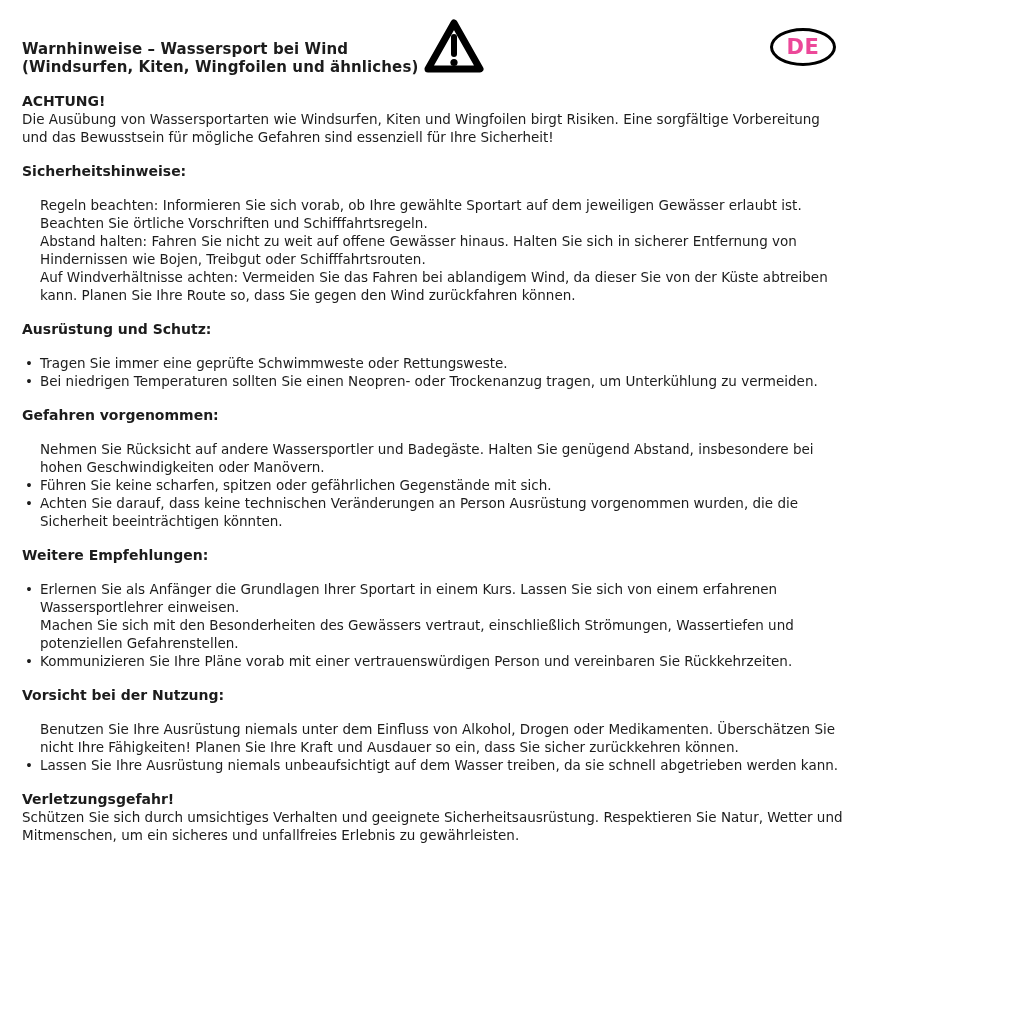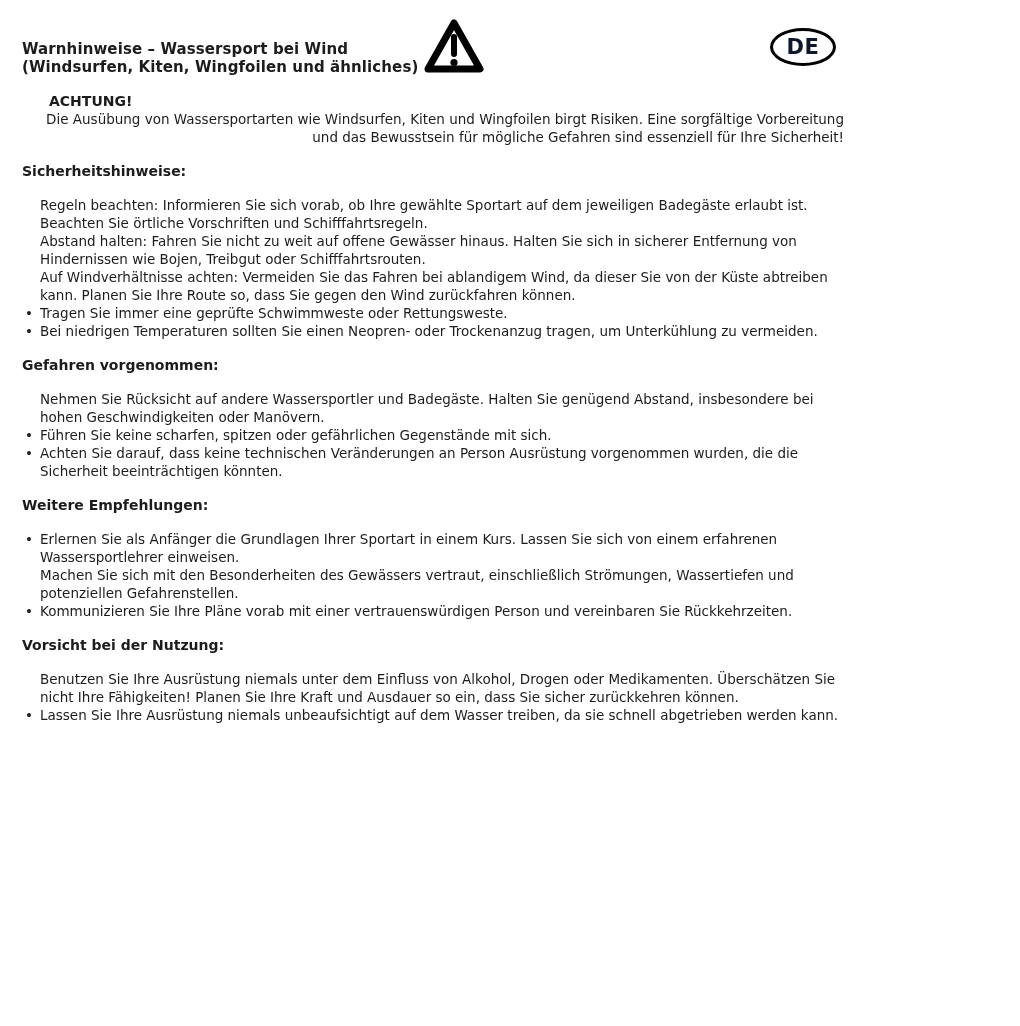--- a/index.html
+++ b/index.html
@@ -41,41 +41,40 @@
     width: 66px;
     height: 38px;
     border: 3.5px solid #000000;
     border-radius: 50%;
     display: flex;
     align-items: center;
     justify-content: center;
     font-weight: bold;
     font-size: 21px;
     letter-spacing: 0.5px;
-    color: #0f172a;
+    color: #ec4899;
     flex: 0 0 auto;
   }
   
   .body-text, .item-list li {
     font-size: 13.5px;
     line-height: 18px;
   }
   .section-heading {
     font-size: 14px;
     line-height: 18px;
     font-weight: bold;
     margin: 16px 0 16px 0;
   }
   .intro .section-heading,
   .footer-section .section-heading {
     margin-bottom: 0;
-    margin-left: 27px;
   }
   .intro { margin-top: 14px; }
-  .intro .body-text { max-width: 952px; text-align: right; }
+  .intro .body-text { max-width: 952px; }
   .item-list {
     list-style: none;
     margin: 0 0 0 0;
     max-width: 966px;
   }
   .item-list li {
     position: relative;
     padding-left: 18px;
   }
   .item-list li.bulleted::before {
@@ -106,27 +105,28 @@
 
   <section class="intro">
     <h2 class="section-heading">ACHTUNG!</h2>
     <p class="body-text">Die Ausübung von Wassersportarten wie Windsurfen, Kiten und Wingfoilen birgt Risiken. Eine sorgfältige Vorbereitung und das Bewusstsein für mögliche Gefahren sind essenziell für Ihre Sicherheit!</p>
   </section>
 
   <div id="sections-root">
   <section class="content-section">
     <h2 class="section-heading">Sicherheitshinweise:</h2>
     <ul class="item-list">
-          <li class="plain">Regeln beachten: Informieren Sie sich vorab, ob Ihre gewählte Sportart auf dem jeweiligen Badegäste erlaubt ist. Beachten Sie örtliche Vorschriften und Schifffahrtsregeln.</li>
+          <li class="plain">Regeln beachten: Informieren Sie sich vorab, ob Ihre gewählte Sportart auf dem jeweiligen Gewässer erlaubt ist. Beachten Sie örtliche Vorschriften und Schifffahrtsregeln.</li>
           <li class="plain">Abstand halten: Fahren Sie nicht zu weit auf offene Gewässer hinaus. Halten Sie sich in sicherer Entfernung von Hindernissen wie Bojen, Treibgut oder Schifffahrtsrouten.</li>
           <li class="plain">Auf Windverhältnisse achten: Vermeiden Sie das Fahren bei ablandigem Wind, da dieser Sie von der Küste abtreiben kann. Planen Sie Ihre Route so, dass Sie gegen den Wind zurückfahren können.</li>
         </ul>
   </section>
 
   <section class="content-section">
+    <h2 class="section-heading">Ausrüstung und Schutz:</h2>
     <ul class="item-list">
           <li class="bulleted">Tragen Sie immer eine geprüfte Schwimmweste oder Rettungsweste.</li>
           <li class="bulleted">Bei niedrigen Temperaturen sollten Sie einen Neopren- oder Trockenanzug tragen, um Unterkühlung zu vermeiden.</li>
         </ul>
   </section>
 
   <section class="content-section">
     <h2 class="section-heading">Gefahren vorgenommen:</h2>
     <ul class="item-list">
           <li class="plain">Nehmen Sie Rücksicht auf andere Wassersportler und Badegäste. Halten Sie genügend Abstand, insbesondere bei hohen Geschwindigkeiten oder Manövern.</li>
@@ -146,14 +146,18 @@
 
   <section class="content-section">
     <h2 class="section-heading">Vorsicht bei der Nutzung:</h2>
     <ul class="item-list">
           <li class="plain">Benutzen Sie Ihre Ausrüstung niemals unter dem Einfluss von Alkohol, Drogen oder Medikamenten. Überschätzen Sie nicht Ihre Fähigkeiten! Planen Sie Ihre Kraft und Ausdauer so ein, dass Sie sicher zurückkehren können.</li>
           <li class="bulleted">Lassen Sie Ihre Ausrüstung niemals unbeaufsichtigt auf dem Wasser treiben, da sie schnell abgetrieben werden kann.</li>
         </ul>
   </section>
 </div>
 
+  <section class="footer-section">
+    <h2 class="section-heading">Verletzungsgefahr!</h2>
+    <p class="body-text">Schützen Sie sich durch umsichtiges Verhalten und geeignete Sicherheitsausrüstung. Respektieren Sie Natur, Wetter und Mitmenschen, um ein sicheres und unfallfreies Erlebnis zu gewährleisten.</p>
+  </section>
 
 </div>
 
 </body></html>

